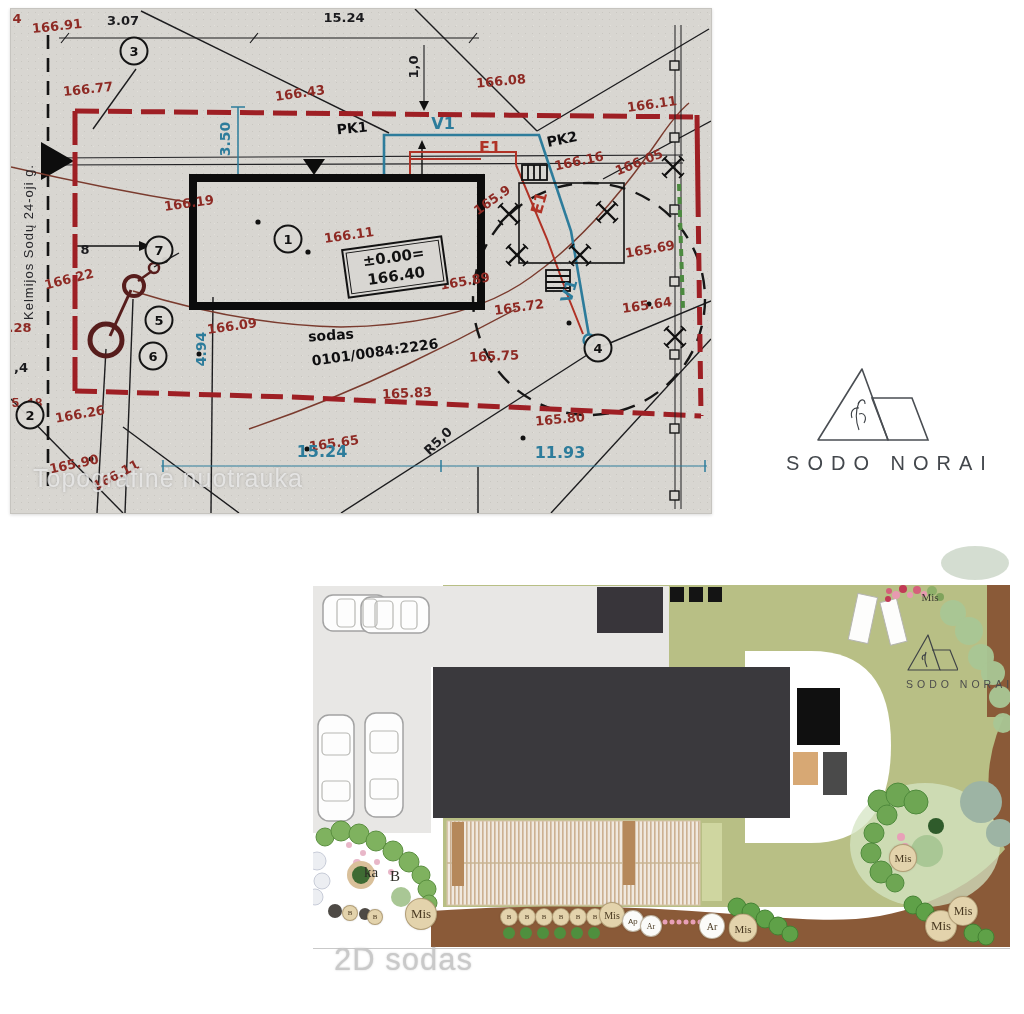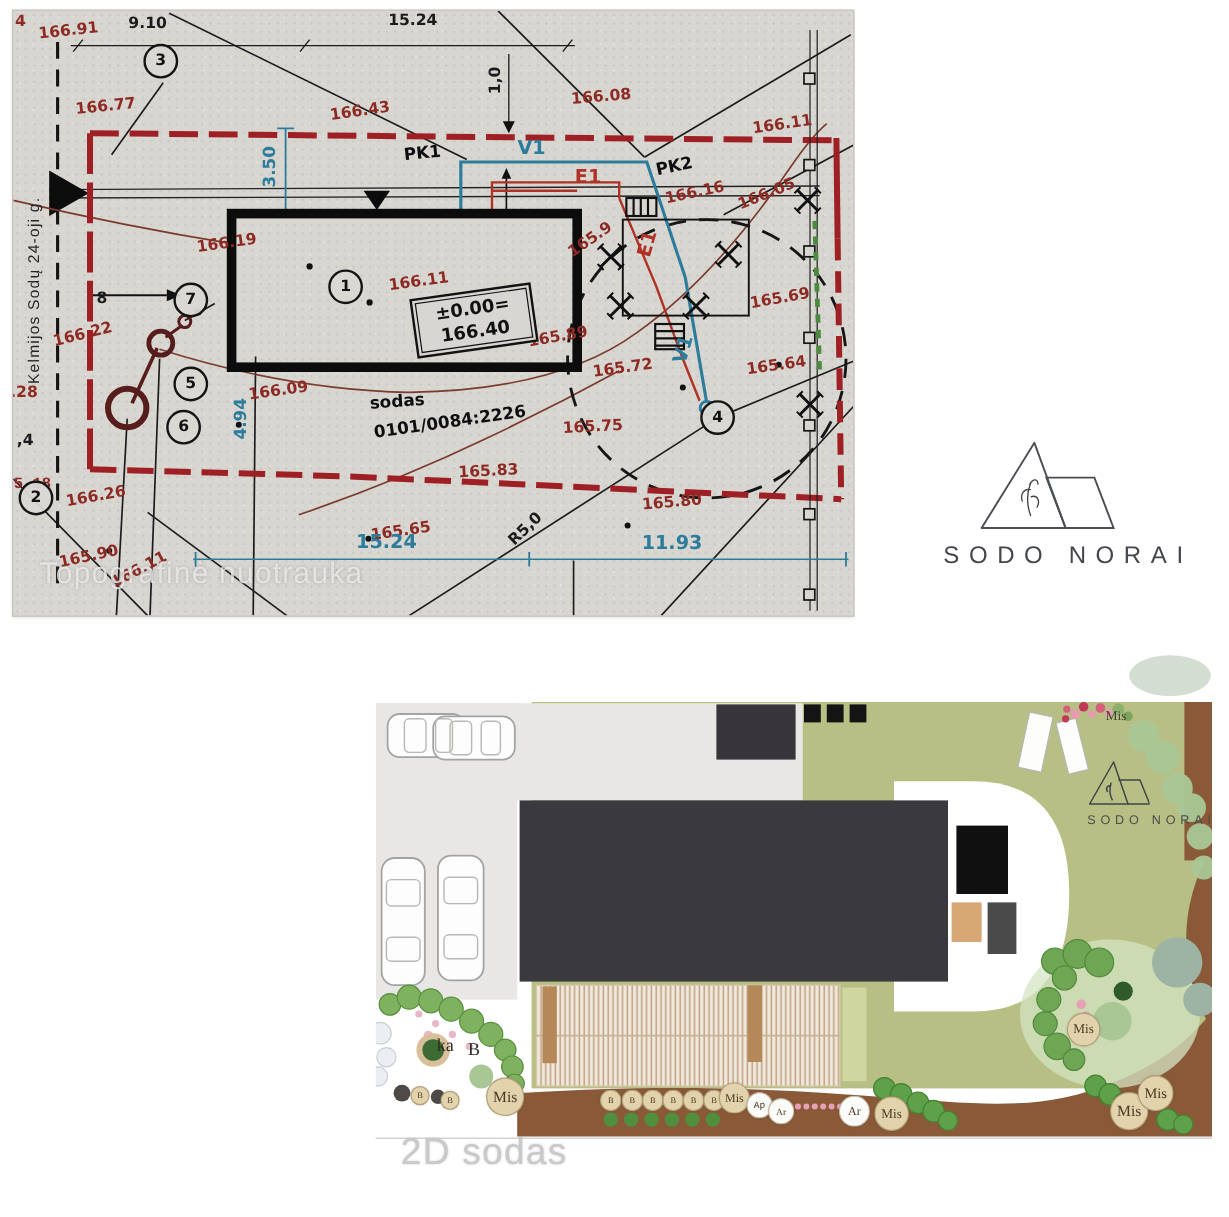--- a/index.html
+++ b/index.html
@@ -184,21 +184,21 @@
       <circle cx="558" cy="314" r="2.5"></circle>
         <circle cx="80" cy="450" r="2.5"></circle>
       <circle cx="638" cy="295" r="2.5"></circle>
         <circle cx="296" cy="440" r="2.5"></circle>
     </g>
   </svg>
 
   <div id="survey-labels">
       <span class="slabel r" style="left: 6px; top: 9px; transform: translate(-50%, -50%) rotate(0deg);">4</span>
       <span class="slabel r" style="left: 46px; top: 17px; transform: translate(-50%, -50%) rotate(-6deg);">166.91</span>
-      <span class="slabel k" style="left: 112px; top: 11px; transform: translate(-50%, -50%) rotate(0deg);">9.10</span>
+      <span class="slabel k" style="left: 112px; top: 11px; transform: translate(-50%, -50%) rotate(0deg);">3.07</span>
       <span class="slabel k" style="left: 333px; top: 8px; transform: translate(-50%, -50%) rotate(0deg);">15.24</span>
       <span class="slabel r" style="left: 77px; top: 80px; transform: translate(-50%, -50%) rotate(-6deg);">166.77</span>
       <span class="slabel r" style="left: 289px; top: 84px; transform: translate(-50%, -50%) rotate(-8deg);">166.43</span>
       <span class="slabel r" style="left: 490px; top: 72px; transform: translate(-50%, -50%) rotate(-5deg);">166.08</span>
       <span class="slabel r" style="left: 641px; top: 95px; transform: translate(-50%, -50%) rotate(-8deg);">166.11</span>
       <span class="slabel k" style="left: 402px; top: 58px; transform: translate(-50%, -50%) rotate(-90deg);">1,0</span>
       <span class="slabel kb" style="left: 341px; top: 119px; transform: translate(-50%, -50%) rotate(-6deg);">PK1</span>
       <span class="slabel tb" style="left: 432px; top: 114px; transform: translate(-50%, -50%) rotate(0deg);">V1</span>
       <span class="slabel cb" style="left: 479px; top: 138px; transform: translate(-50%, -50%) rotate(0deg);">E1</span>
       <span class="slabel kb" style="left: 551px; top: 130px; transform: translate(-50%, -50%) rotate(-12deg);">PK2</span>

